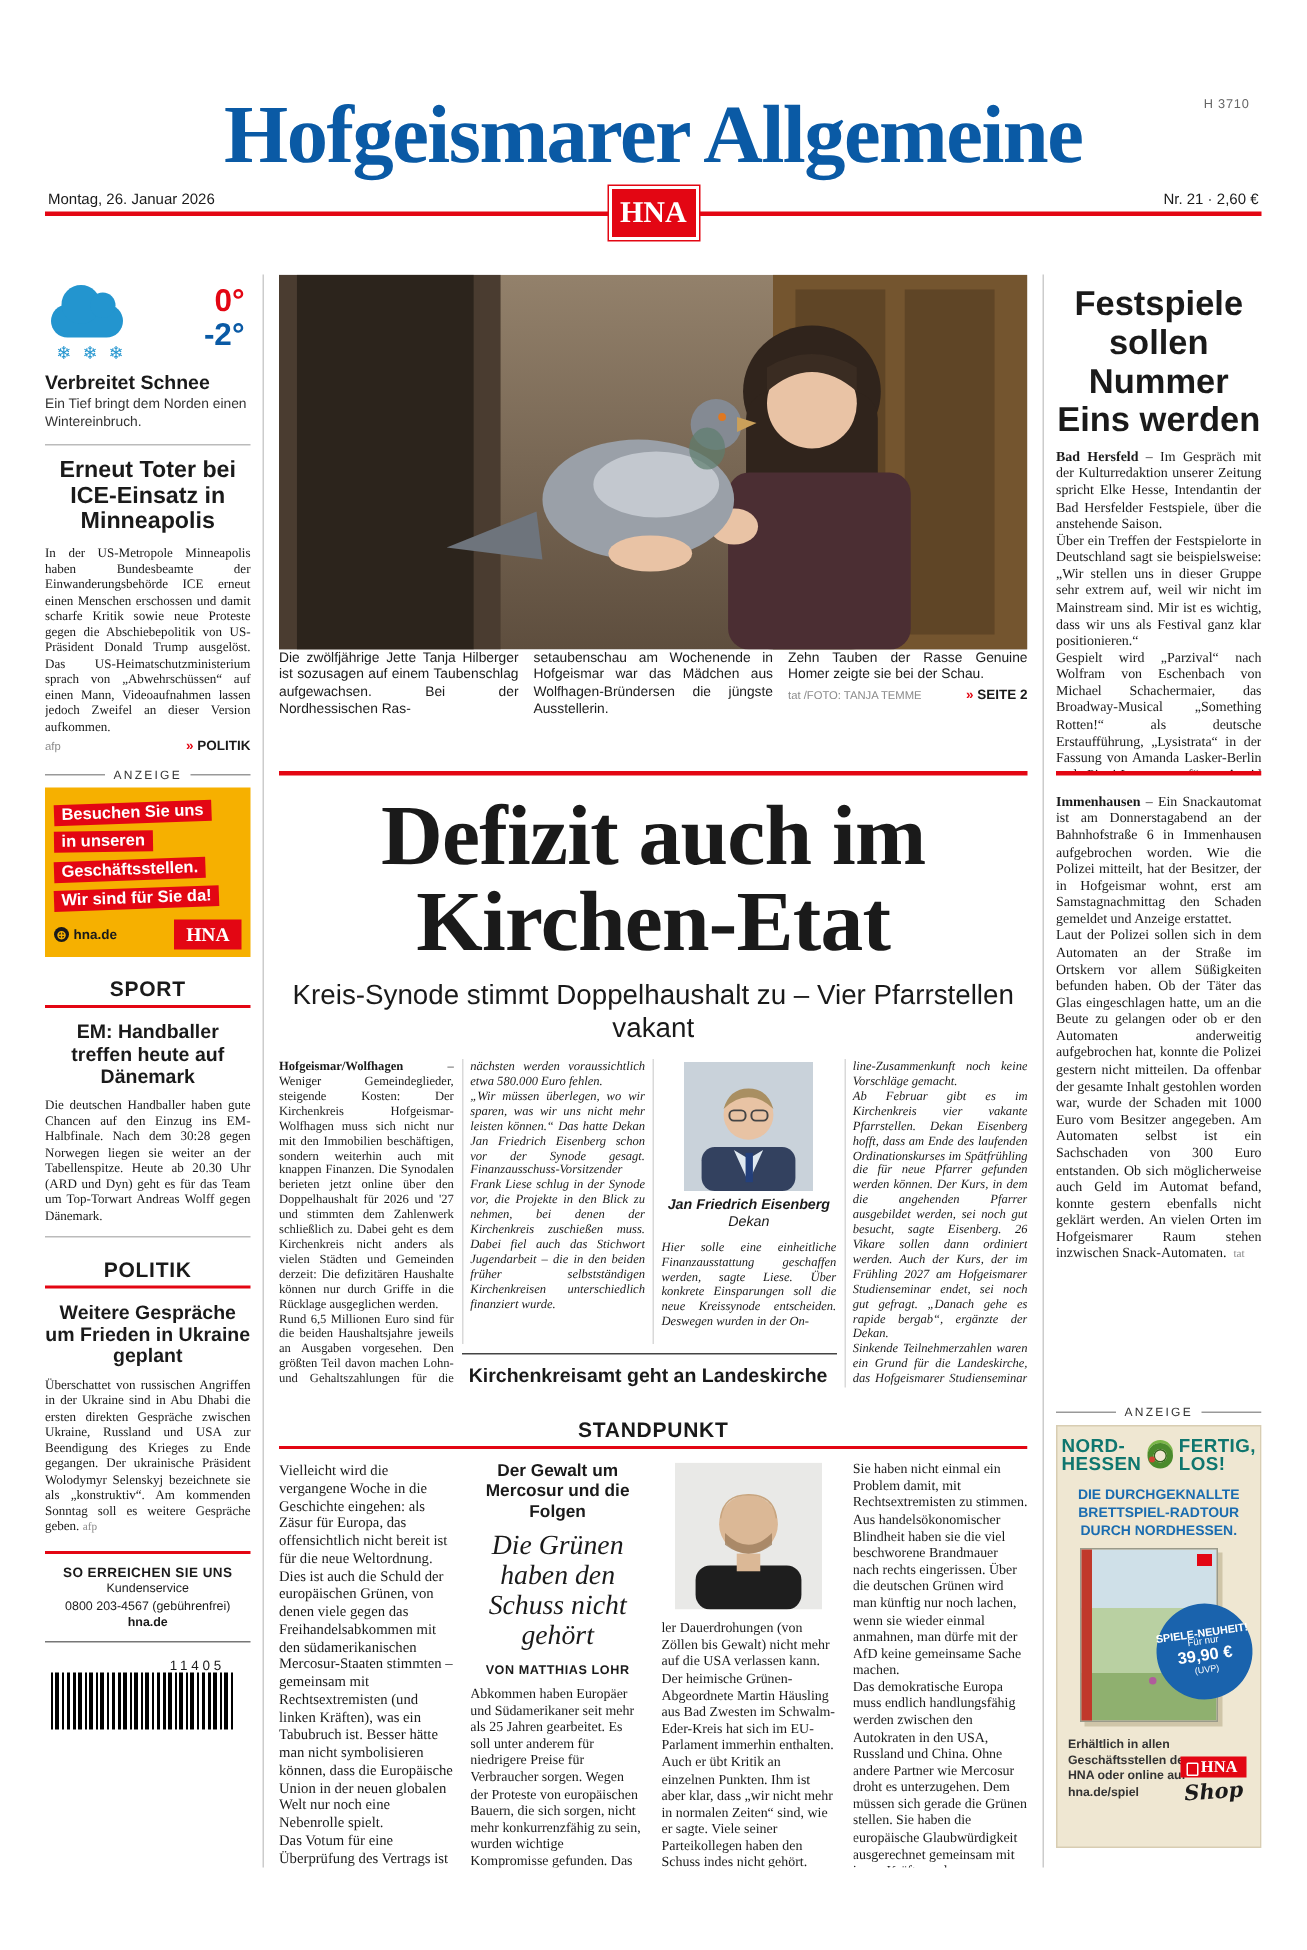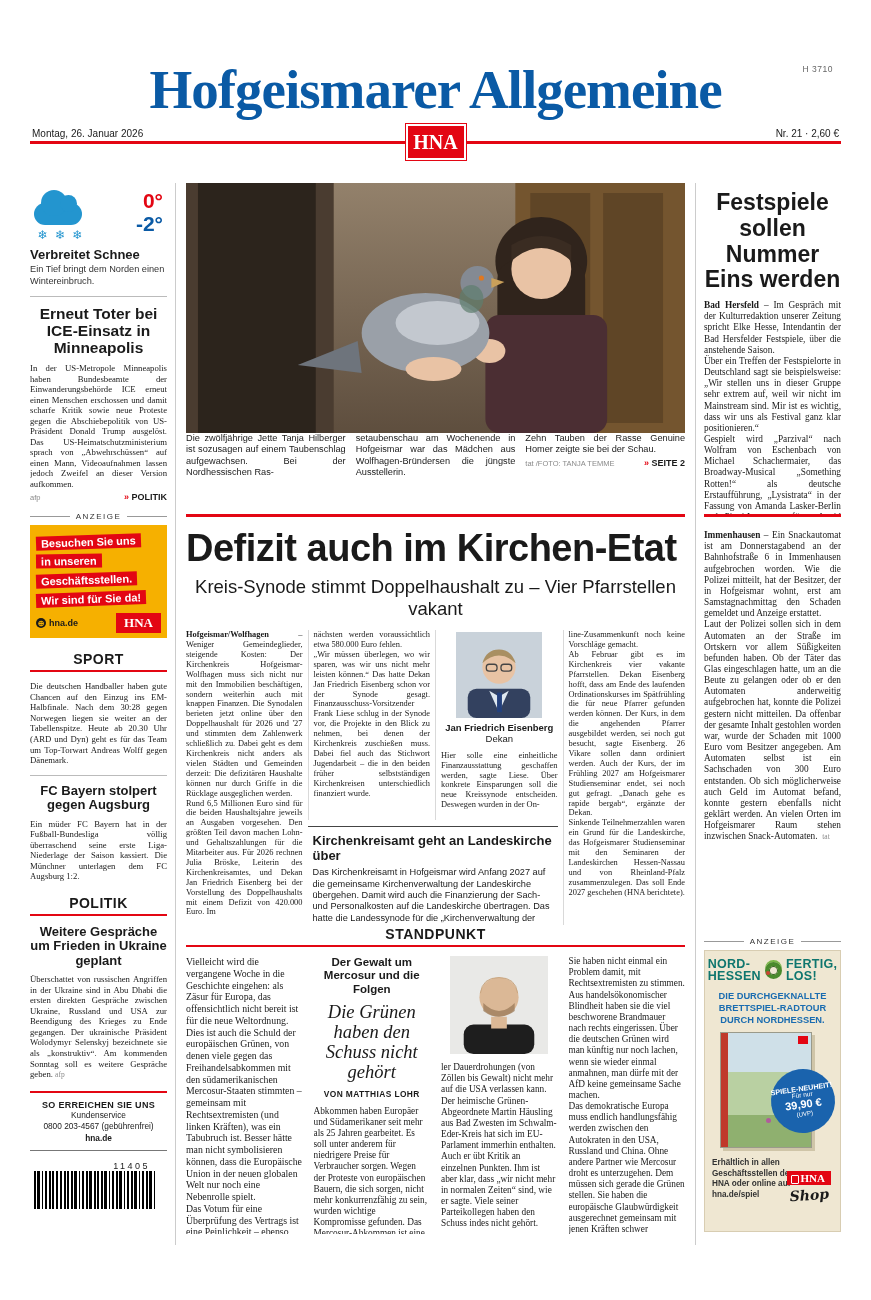--- a/index.html
+++ b/index.html
@@ -85,38 +85,38 @@
   .top-band { height:334px; border-bottom:3px solid #e30613; overflow:hidden; position:relative; }
   .photo { height:250px; }
   .photo svg { display:block; width:100%; height:100%; }
   .cap-title { font-size:17.5px; text-align:center; margin:6px 0 5px; line-height:1.05; font-weight:bold; }
   .cap-cols { display:flex; gap:10px; font-size:9.2px; line-height:1.22; text-align:justify; }
   .cap-cols > div { flex:1; }
   .cap-foot { display:flex; justify-content:space-between; margin-top:2px; align-items:baseline; }
 
   
   .main-story { height:408px; padding-top:12px; overflow:hidden; }
-  .ms-head { font-size:38px; text-align:left; letter-spacing:-.5px; line-height:1; font-weight:bold; }
+  .ms-head { font-size:57px; text-align:center; letter-spacing:-.5px; line-height:1; font-weight:bold;font-family:Liberation Serif, serif; }
   .ms-sub  { font-size:18.5px; font-weight:normal; text-align:center; margin:9px 0 10px; }
   .story-grid { display:grid; grid-template-columns:repeat(4,1fr); grid-template-rows:1fr 128px;
                 column-gap:11px; height:318px; }
   .sc { overflow:hidden; font-size:8.4px; line-height:1.18; }
   .sc1 { grid-row:1 / span 2; grid-column:1; }
   .sc4 { grid-row:1 / span 2; grid-column:4; }
-  .rule-l { border-left:1px solid #d9d9d9; margin-left:-6px; padding-left:5px; }
+  .rule-l { border-left:1px solid #d9d9d9; margin-left:-6px; padding-left:5px;font-style:italic; }
   .portrait { width:86px; height:86px; display:block; margin:2px auto 4px; }
   .pname { font-weight:bold; font-size:9.5px; text-align:center; line-height:1.2; }
   .prole { font-size:9.5px; text-align:center; margin-bottom:6px; }
   .sbox { grid-column:2 / span 2; grid-row:2; border-top:1px solid #444; border-bottom:1px solid #444;
           padding:6px 2px 0 5px; margin-top:6px; margin-left:-6px; overflow:hidden; }
   .sbox h3 { font-size:13px; margin-bottom:4px; }
   .sbox p { font-size:9.2px; line-height:1.24; }
 
   
-  .standpunkt { margin-top:1px; height:308px; overflow:hidden; }
+  .standpunkt { margin-top:20px; height:308px; overflow:hidden; }
   .sp-head { font-size:14px; font-weight:bold; text-align:center; letter-spacing:.5px;
              border-bottom:2.5px solid #e30613; padding-bottom:3px; }
   .sp-grid { display:grid; grid-template-columns:repeat(4,1fr); column-gap:11px; margin-top:9px;
              height:284px; overflow:hidden; }
   .sp-grid > * { overflow:hidden; }
   .sp-intro { font-family:"Liberation Serif",serif; font-size:9.8px; line-height:1.2; }
   .sp-kick { font-size:11.5px; text-align:center; line-height:1.15; font-weight:bold; }
   .sp-title { font-family:"Liberation Serif",serif; font-style:italic; font-weight:normal;
               font-size:18.5px; text-align:center; line-height:1.08; margin:7px 0 6px; }
   .sp-byline { font-size:8.4px; font-weight:bold; text-align:center; letter-spacing:.4px; margin-bottom:7px; }
@@ -223,27 +223,24 @@
               <span class="globe">⊕</span>
               <span>hna.de</span>
             </span>
           <span class="ya-logo">HNA</span>
         </div>
       </div>
 
       <section>
         <h4 class="sec-head">SPORT</h4>
         <div class="side-art">
+          <h3>EM: Handballer treffen heute auf Dänemark</h3>
           <p class="serif body-s just">Die deutschen Handballer haben gute Chancen auf den Einzug ins EM-Halbfinale. Nach dem 30:28 gegen Norwegen liegen sie weiter an der Tabellenspitze. Heute ab 20.30 Uhr (ARD und Dyn) geht es für das Team um Top-Torwart Andreas Wolff gegen Dänemark.</p>
         </div>
         <hr class="thin">
-        <div class="side-art">
-          <h3>FC Bayern stolpert gegen Augsburg</h3>
-          <p class="serif body-s just">Ein müder FC Bayern hat in der Fußball-Bundesliga völlig überraschend seine erste Liga-Niederlage der Saison kassiert. Die Münchner unterlagen dem FC Augsburg 1:2.</p>
-        </div>
       </section>
 
       <section>
         <h4 class="sec-head">POLITIK</h4>
         <div class="side-art">
           <h3>Weitere Gespräche um Frieden in Ukraine geplant</h3>
           <p class="serif body-s just"><span>Überschattet von russischen Angriffen in der Ukraine sind in Abu Dhabi die ersten direkten Gespräche zwischen Ukraine, Russland und USA zur Beendigung des Krieges zu Ende gegangen. Der ukrainische Präsident Wolodymyr Selenskyj bezeichnete sie als „konstruktiv“. Am kommenden Sonntag soll es weitere Gespräche geben.</span> <span class="agency">afp</span></p>
         </div>
       </section>
 

